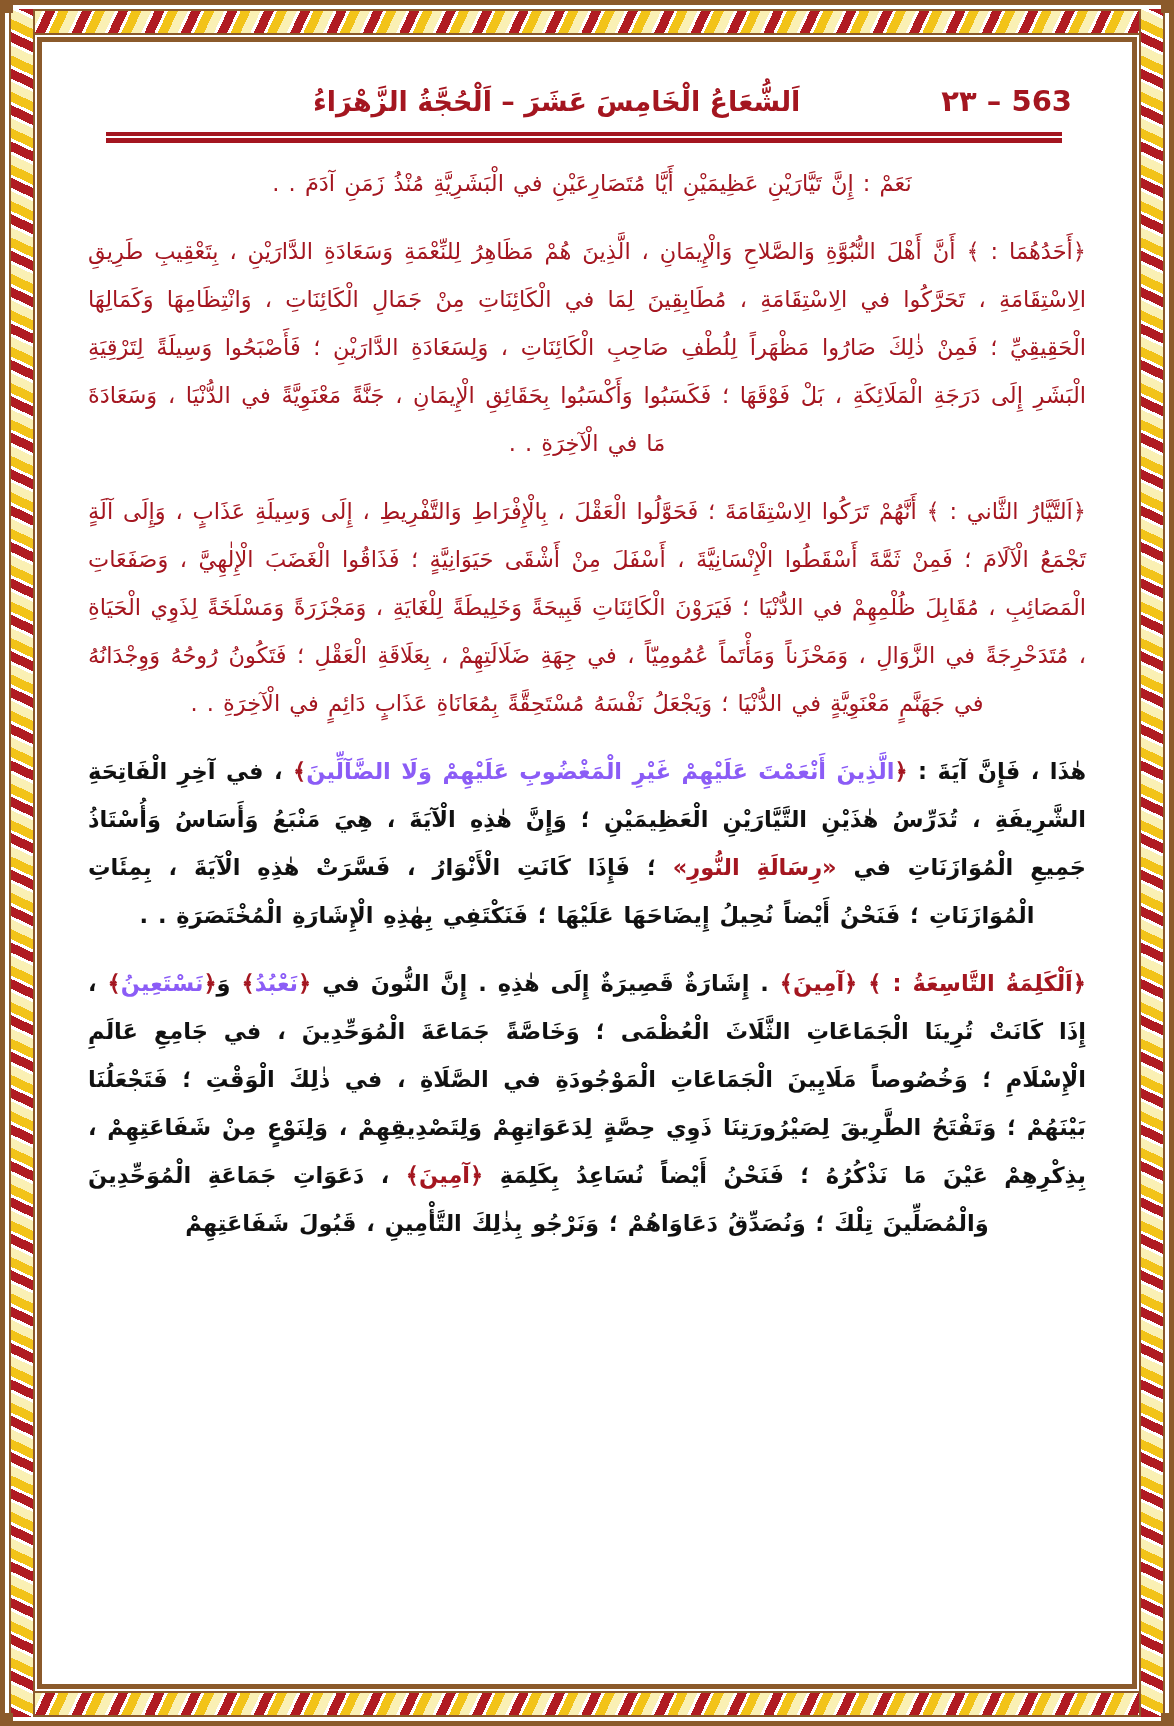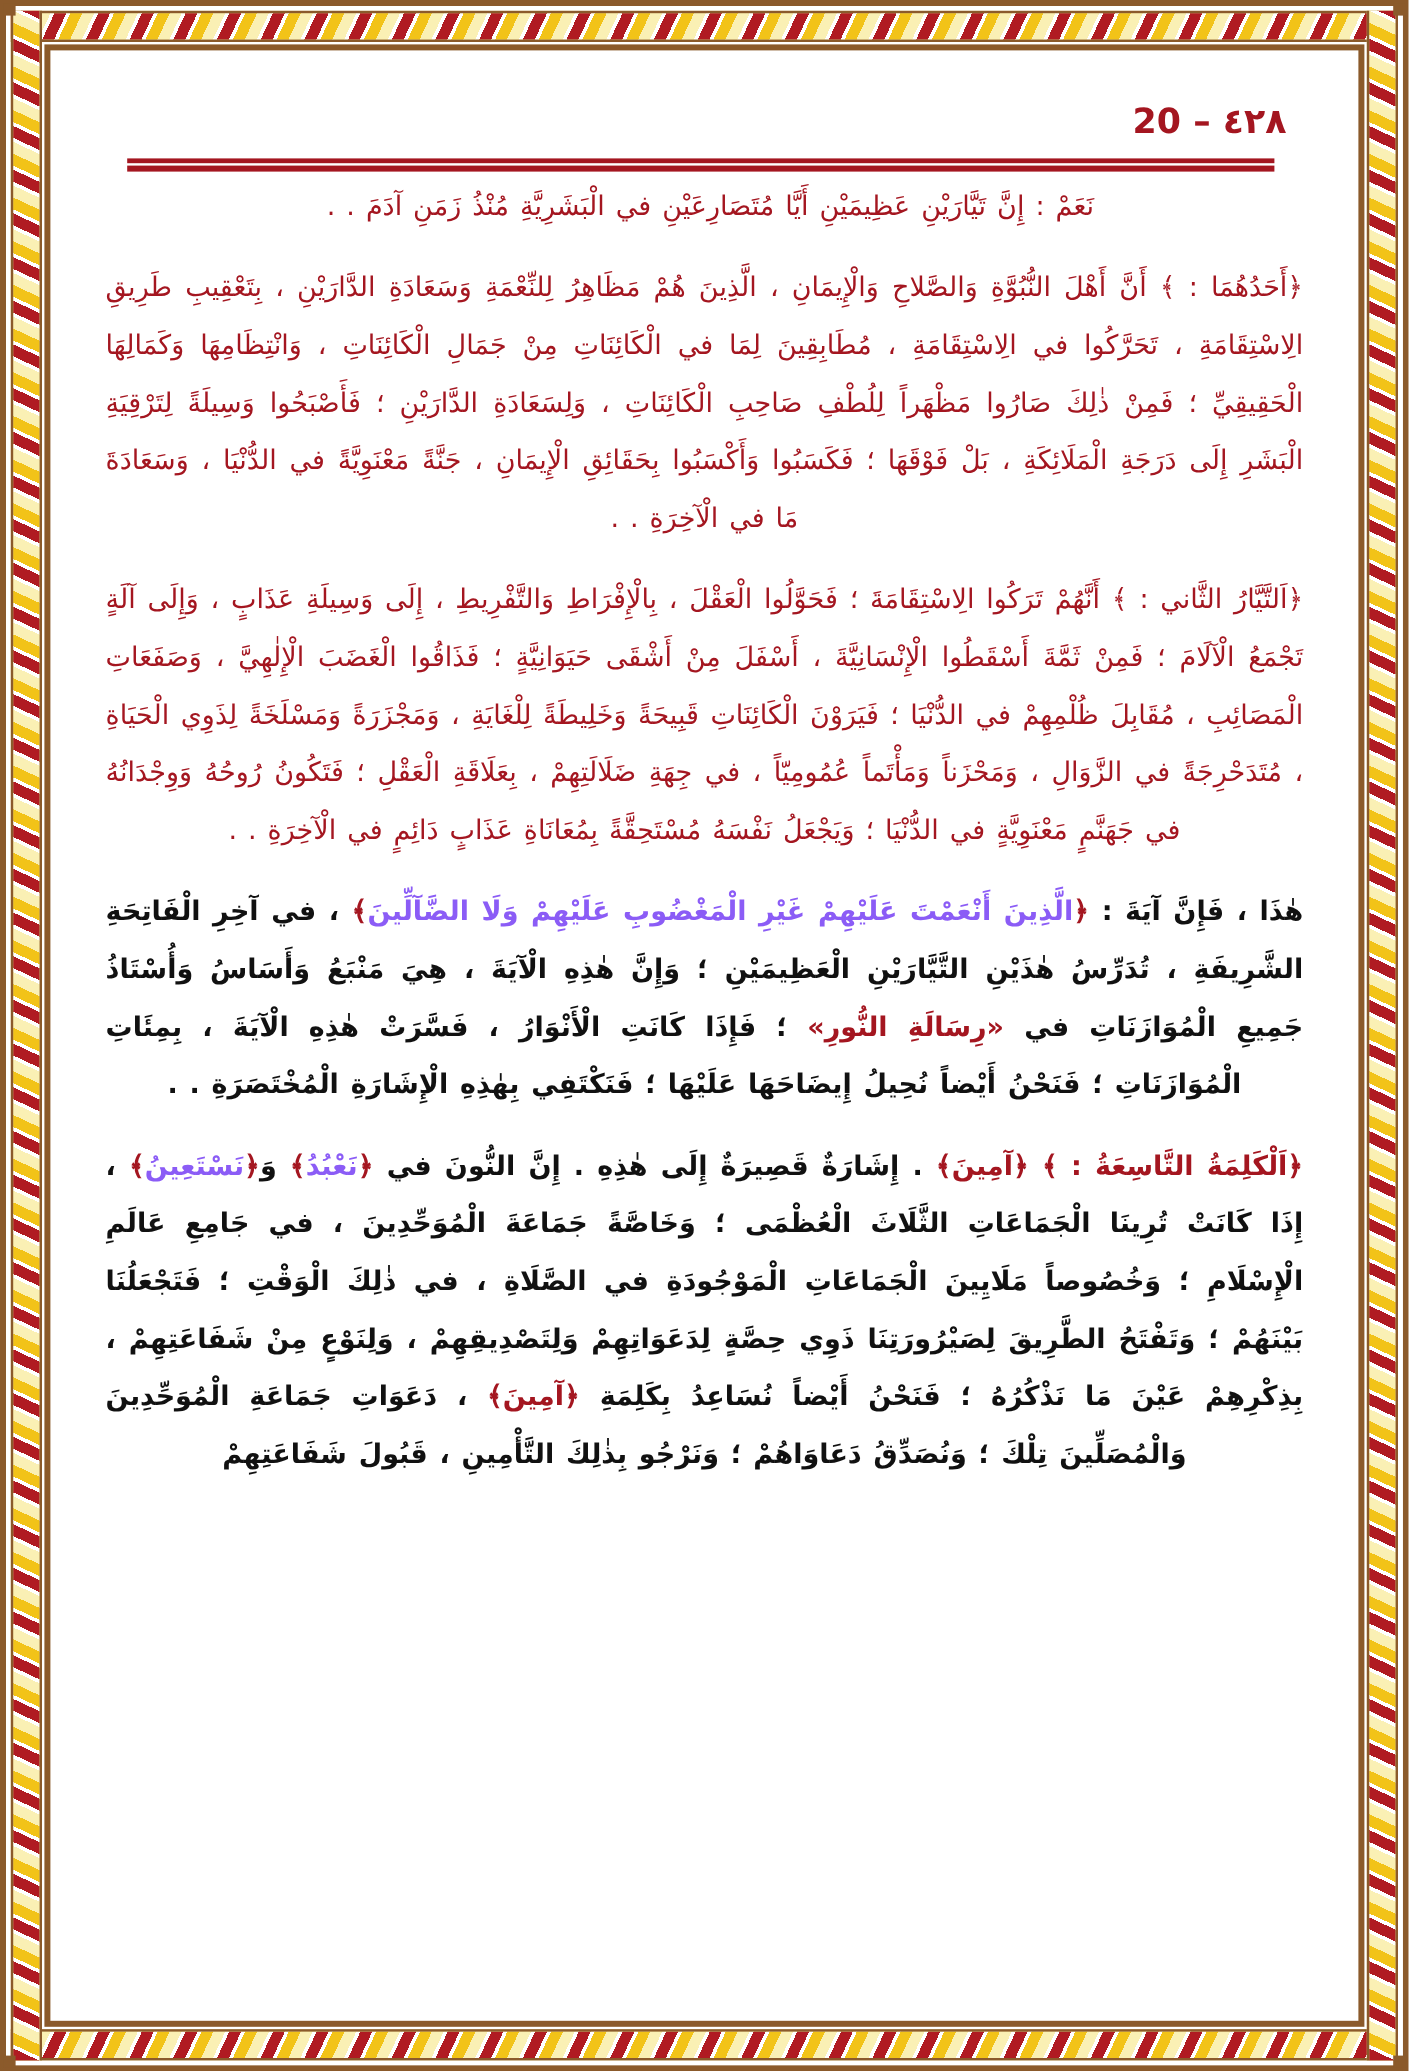--- a/index.html
+++ b/index.html
@@ -126,21 +126,21 @@
     border-bottom: 5px solid #A41620;
     height: 2px;
     background: #ffffff;
   }
 
   
   .body {
     direction: rtl;
     text-align: justify;
     text-align-last: center;
-    padding: 5px 6px 0 6px;
+    padding: 16px 6px 0 6px;
   }
   p.para {
     margin: 0 0 6px 0;
     font-size: 22.5px;
     line-height: 48px;
     color: #A41620;
     text-align: justify;
     text-justify: inter-word;
     word-spacing: 2px;
   }
@@ -168,21 +168,22 @@
   <div class="braid right"></div>
   <div class="inner-frame"></div>
   <div class="corner-chip cc-tl"></div>
   <div class="corner-chip cc-tr"></div>
   <div class="corner-chip cc-bl"></div>
   <div class="corner-chip cc-br"></div>
 
   <div class="content">
 
     <div class="header-row">
-      <div class="page-num">٤٢٨ – 20</div>
+      <div class="page-num">563 – ٢٣</div>
+      <div class="header-title">اَلشُّعَاعُ الْخَامِسَ عَشَرَ – اَلْحُجَّةُ الزَّهْرَاءُ</div>
     </div>
 
     <div class="rule"></div>
 
     <div class="body">
       <p class="para first">نَعَمْ : إِنَّ تَيَّارَيْنِ عَظِيمَيْنِ أَيَّا مُتَصَارِعَيْنِ في الْبَشَرِيَّةِ مُنْذُ زَمَنِ آدَمَ . .</p>
 
       <div class="spacer"></div>
 
       <p class="para">﴿أَحَدُهُمَا : ﴾ أَنَّ أَهْلَ النُّبُوَّةِ وَالصَّلاحِ وَالْإِيمَانِ ، الَّذِينَ هُمْ مَظَاهِرُ لِلنِّعْمَةِ وَسَعَادَةِ الدَّارَيْنِ ، بِتَعْقِيبِ طَرِيقِ الِاسْتِقَامَةِ ، تَحَرَّكُوا في الِاسْتِقَامَةِ ، مُطَابِقِينَ لِمَا في الْكَائِنَاتِ مِنْ جَمَالِ الْكَائِنَاتِ ، وَانْتِظَامِهَا وَكَمَالِهَا الْحَقِيقِيِّ ؛ فَمِنْ ذٰلِكَ صَارُوا مَظْهَراً لِلُطْفِ صَاحِبِ الْكَائِنَاتِ ، وَلِسَعَادَةِ الدَّارَيْنِ ؛ فَأَصْبَحُوا وَسِيلَةً لِتَرْقِيَةِ الْبَشَرِ إِلَى دَرَجَةِ الْمَلَائِكَةِ ، بَلْ فَوْقَهَا ؛ فَكَسَبُوا وَأَكْسَبُوا بِحَقَائِقِ الْإِيمَانِ ، جَنَّةً مَعْنَوِيَّةً في الدُّنْيَا ، وَسَعَادَةَ مَا في الْآخِرَةِ . .</p>

